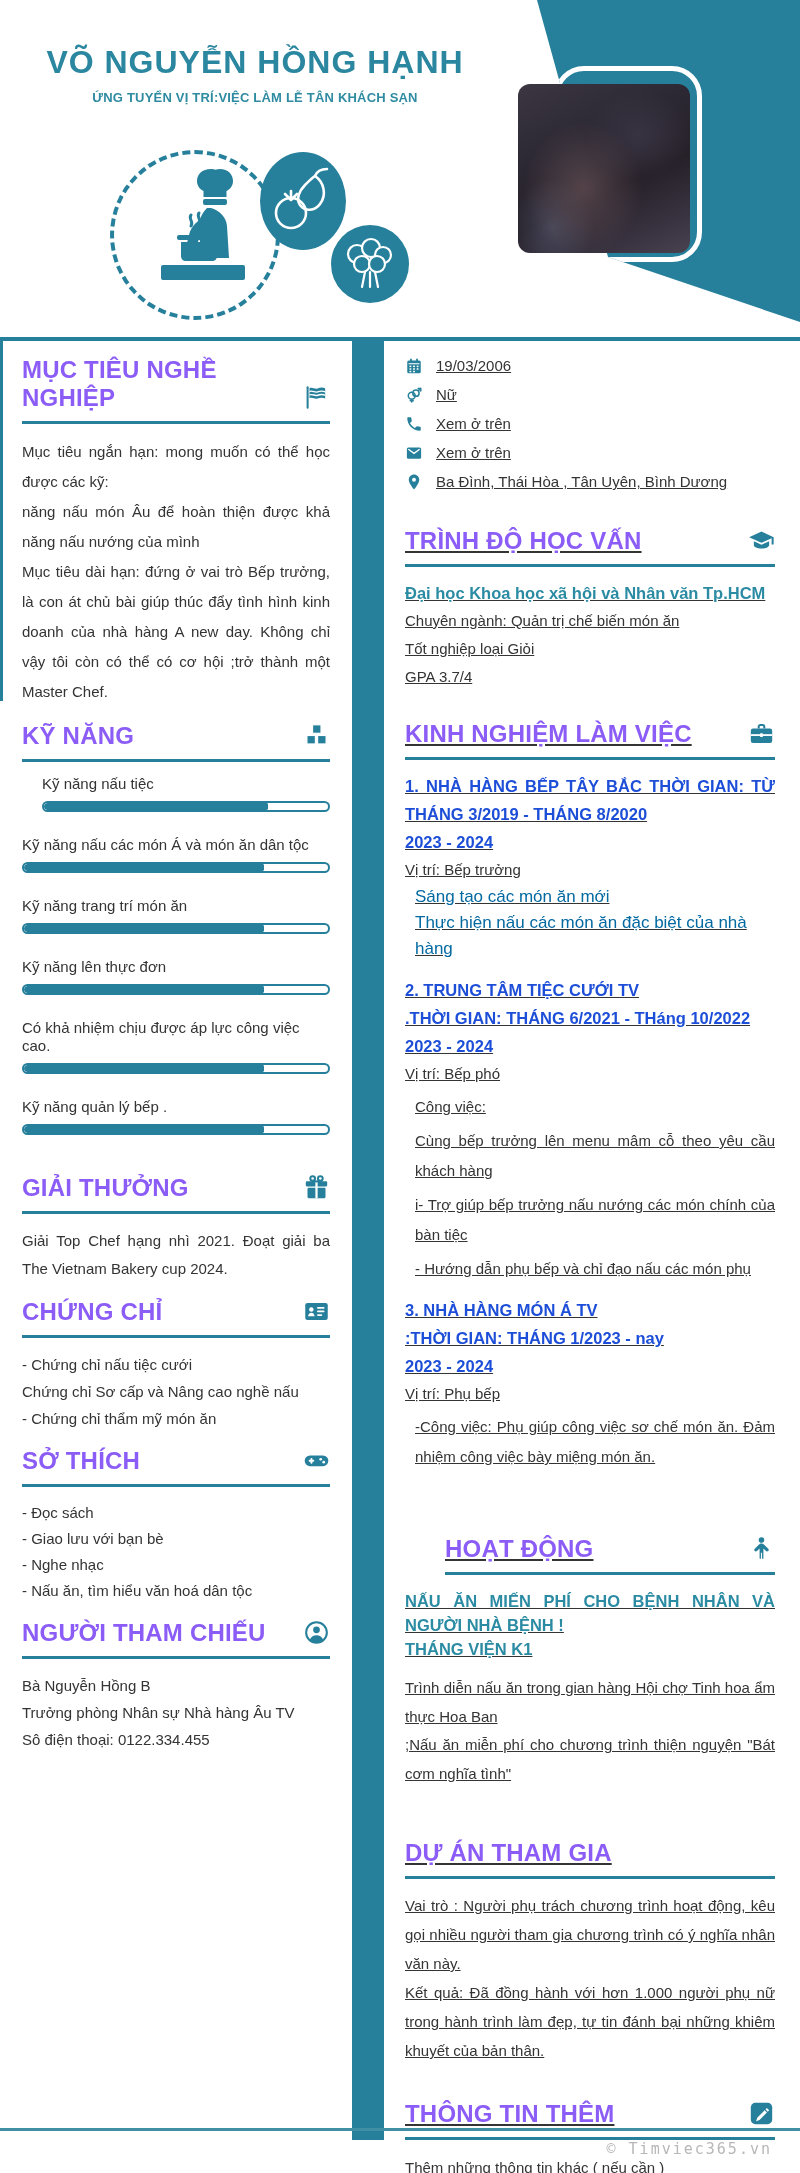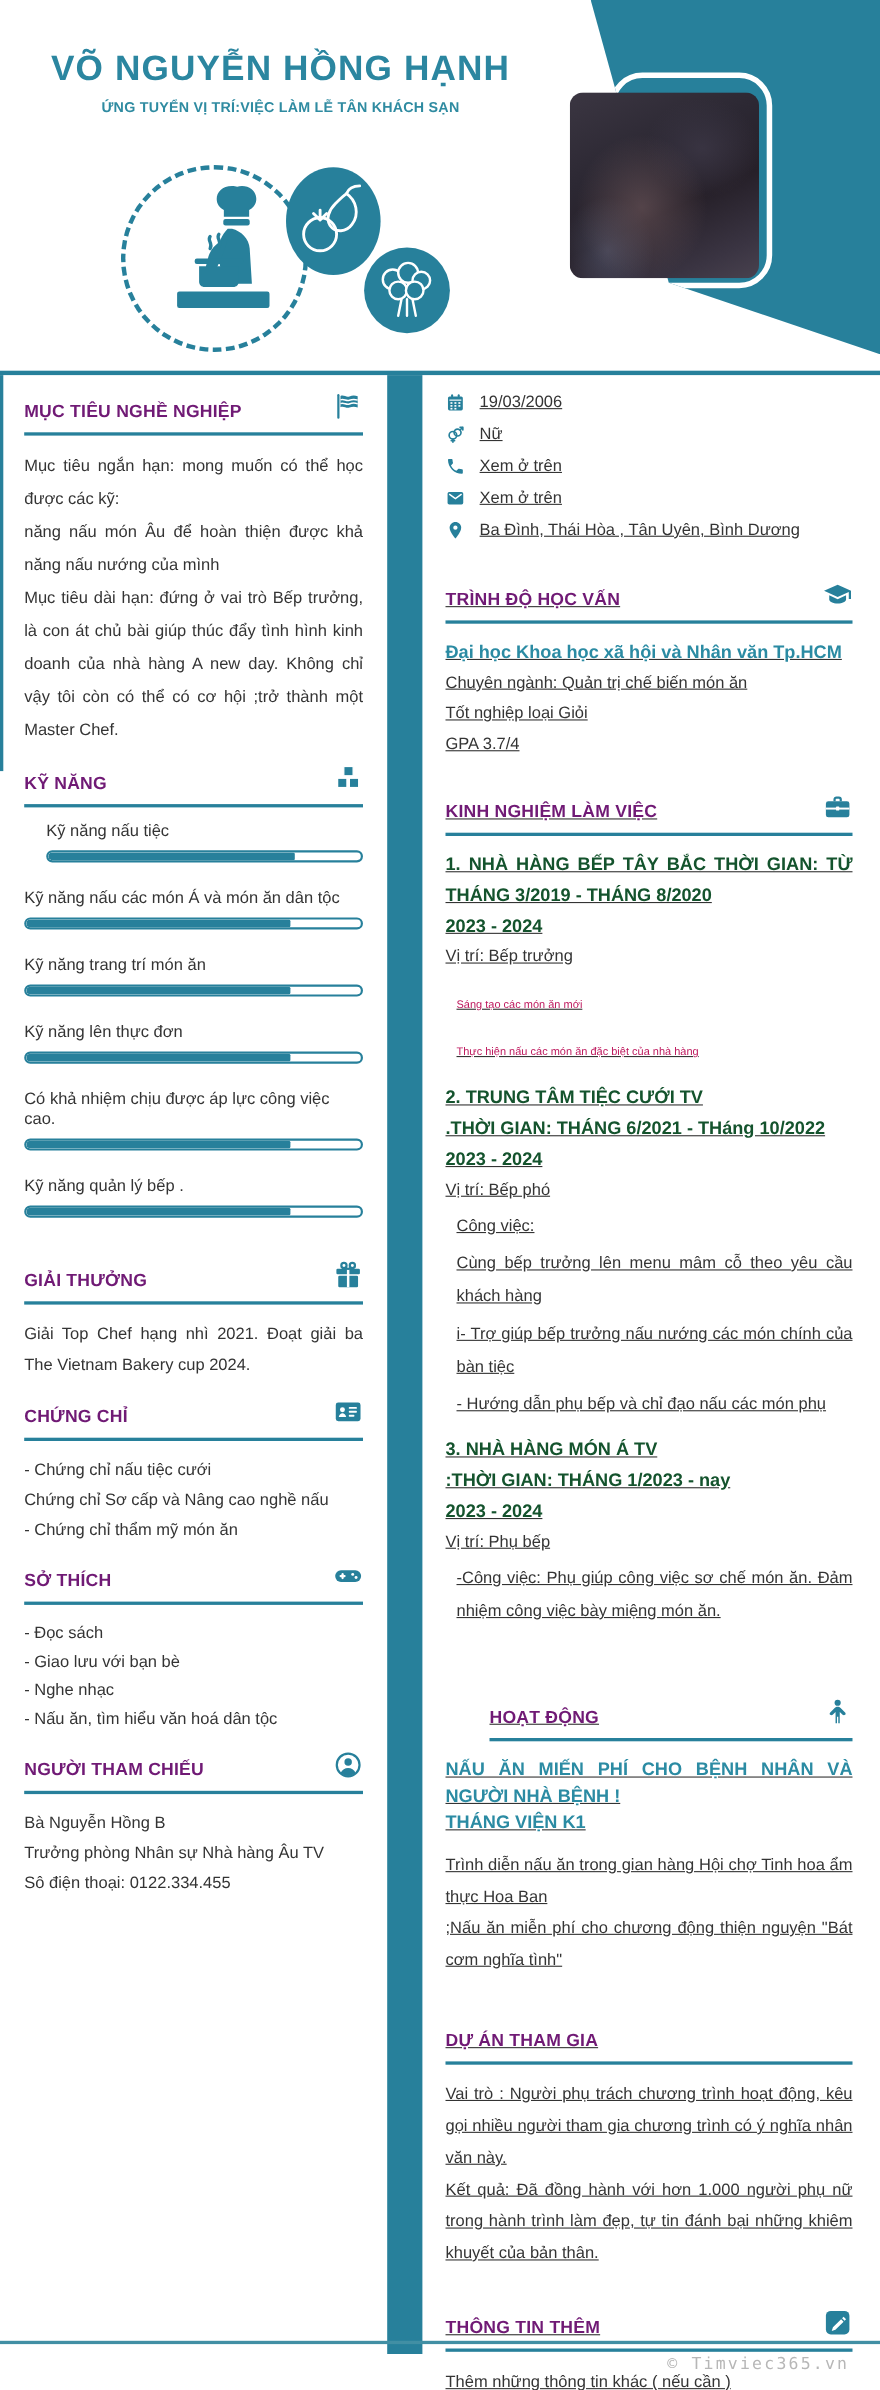--- a/index.html
+++ b/index.html
@@ -34,21 +34,21 @@
   .v-bar { position:absolute; left:352px; top:341px; width:32px; height:1799px; background:#27809B; }
   .obj-left-line { position:absolute; left:0; top:341px; width:3px; height:360px; background:#27809B; }
   .bottom-rule { position:absolute; left:0; top:2128px; width:800px; height:3px; background:#418fa4; }
   .footer { position:absolute; right:28px; top:2140px; font-family:"DejaVu Sans Mono", monospace;
     font-size:15px; letter-spacing:2px; color:#b7b7b7; }
   
   .col-left  { position:absolute; left:0; top:341px; width:352px; padding:0 22px; }
   .col-right { position:absolute; left:386px; top:341px; width:414px; padding:0 25px 0 19px;text-decoration:underline; }
   .sec-head { display:flex; align-items:flex-end; justify-content:space-between;
     border-bottom:3px solid #27809B; padding:15px 0 9px; }
-  .sec-head .t { font-size:16px; font-weight:700; color:#701a75; letter-spacing:.2px; }
+  .sec-head .t { font-size:24px; font-weight:700; color:#8b5cf6; letter-spacing:.2px; }
   .sec-head svg { width:27px; height:27px; flex:none; margin-bottom:1px; }
   .icon-accent { fill:#27809B; }
   p.body { font-size:15px; line-height:30px; text-align:justify; }
   
   .obj-text { margin-top:13px; }
   .skill { margin-bottom:24px; }
   .skill:first-of-type { margin-top:13px;margin-left:20px; }
   .skill .lbl { font-size:15px; line-height:18px; }
   .track { margin-top:8px; height:11px; border:2px solid #27809B; border-radius:7px; background:#fff; overflow:hidden; }
   .fill { height:7px; background:#27809B; border-radius:5px 2px 2px 5px; }
@@ -56,23 +56,23 @@
   .plain-lines { margin-top:13px; }
   .plain-lines div { font-size:15px; line-height:27px; }
   .hobby-lines div { line-height:26px; }
   
   .contact { padding-top:10px; }
   .c-row { display:flex; align-items:center; gap:13px; height:29px; font-size:15px; }
   .c-row svg { width:18px; height:18px; flex:none; }
   .edu-school { margin-top:13px; font-size:16.5px; font-weight:700; color:#2b8ba3; line-height:27px; }
   .edu-lines div { font-size:15px; line-height:28px; }
   .job { margin-top:12px; }
-  .job-title div { font-size:16.5px; font-weight:700; color:#14532d; line-height:28px; text-align:justify; }
+  .job-title div { font-size:16.5px; font-weight:700; color:#1d4ed8; line-height:28px; text-align:justify; }
   .job-pos { font-size:15px; line-height:28px; }
-  .job-small div { font-size:10px; line-height:26px; padding-left:10px; color:#be185d; margin-top:17px; }
+  .job-small div { font-size:17px; line-height:26px; padding-left:10px; color:#0369a1; margin-top:0; }
   .job-tasks p { font-size:15px; line-height:30px; padding-left:10px; margin-top:4px; text-align:justify; }
   .act-title div { font-size:16.5px; font-weight:700; color:#2b8ba3; line-height:24px; text-align:justify; }
   .act-body { margin-top:13px; }
   .act-body p { font-size:15px; line-height:28.5px; text-align:justify; }
   .proj-body { margin-top:12px; }
   .proj-body p { font-size:15px; line-height:29px; text-align:justify; }
   .extra-text { margin-top:14px; font-size:15px; line-height:28px; }
   .mt16{margin-top:16px;} .mt14{margin-top:14px;} .mt48{margin-top:48px;margin-left:40px;} .mt36{margin-top:36px;} .mt20{margin-top:20px;}
 </style>
 </head>
@@ -382,21 +382,21 @@
       <circle cx="12" cy="4.4" r="2.5" class="icon-accent"></circle>
       <path class="icon-accent" d="M12 7.6 c-.9 0-1.8.4-2.4 1 L6 12.2 c-.6.6-.6 1.5 0 2 .5.5 1.4.5 2 0 l2.3-2.3 V21 h1.2 v-5.2 h1 V21 h1.2 v-9.1 L16 14.2 c.6.5 1.5.5 2 0 .6-.5.6-1.4 0-2 l-3.6-3.6 c-.6-.6-1.5-1-2.4-1z"></path>
     </svg>
   </div>
   <div class="act-title mt14">
     <div>NẤU ĂN MIẾN PHÍ CHO BỆNH NHÂN VÀ NGƯỜI NHÀ BỆNH !</div>
     <div>THÁNG VIỆN K1</div>
   </div>
   <div class="act-body">
     <p>Trình diễn nấu ăn trong gian hàng Hội chợ Tinh hoa ẩm thực Hoa Ban</p>
-    <p>;Nấu ăn miễn phí cho chương động thiện nguyện "Bát cơm nghĩa tình"</p>
+    <p>;Nấu ăn miễn phí cho chương trình thiện nguyện "Bát cơm nghĩa tình"</p>
   </div>
 
   <div class="sec-head mt36">
     <span class="t">DỰ ÁN THAM GIA</span>
   </div>
   <div class="proj-body">
     <p>Vai trò : Người phụ trách chương trình hoạt động, kêu gọi nhiều người tham gia chương trình có ý nghĩa nhân văn này.</p>
     <p>Kết quả: Đã đồng hành với hơn 1.000 người phụ nữ trong hành trình làm đẹp, tự tin đánh bại những khiêm khuyết của bản thân.</p>
   </div>
 

